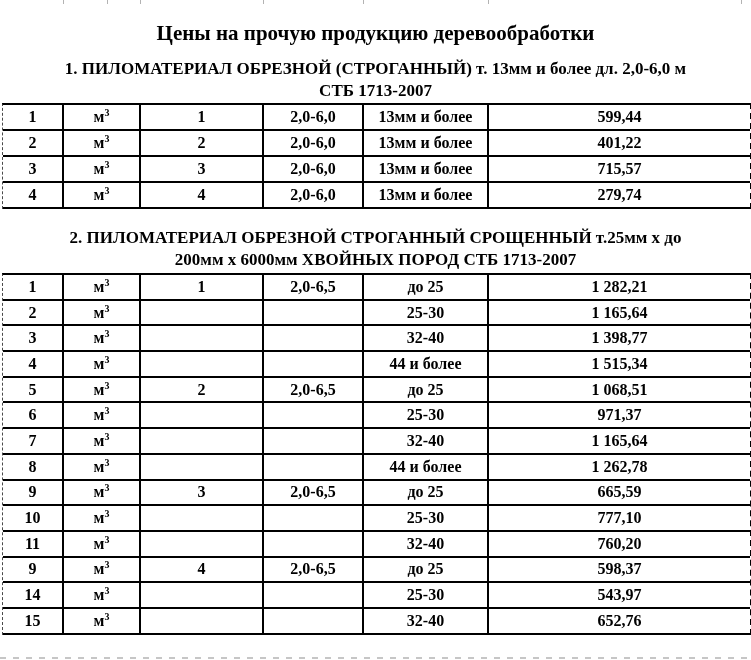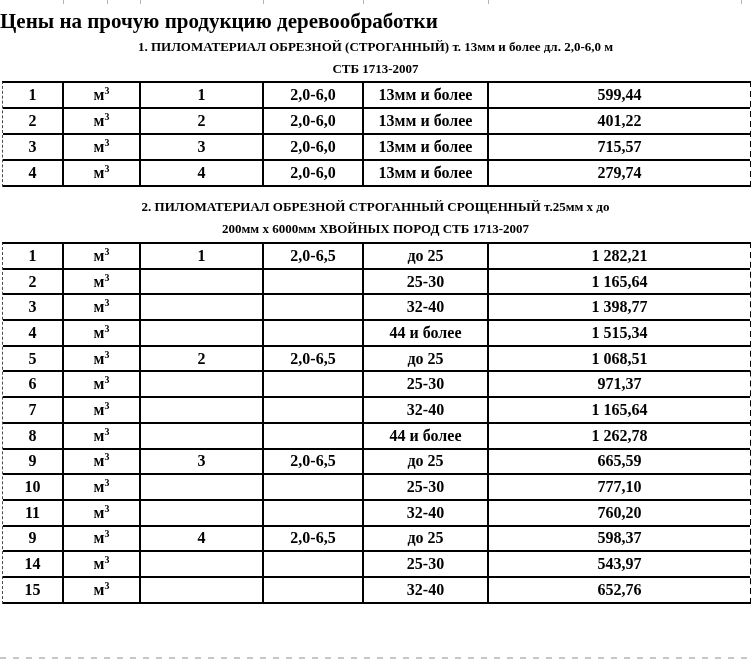--- a/index.html
+++ b/index.html
@@ -3,26 +3,26 @@
 <meta charset="utf-8">
 <style>
   html, body { margin:0; padding:0; }
   body {
     width:751px; height:660px; background:#ffffff; color:#000;
     font-family:"Liberation Serif", serif; font-weight:bold;
     position:relative; overflow:hidden;
   }
   .tick { position:absolute; top:0; width:1px; height:4px; background:#b3b3b3; }
   .page-title {
-    margin:0; padding-top:8px; 
+    margin:12px; padding-top:8px; text-align:center;
     font-size:21px; line-height:26px; font-weight:bold;
   }
-  .heading { text-align:center; font-size:13px; line-height:22px; font-weight:bold; }
+  .heading { text-align:center; font-size:17px; line-height:22px; font-weight:bold; }
   .section-1 .heading { margin-top:2px; }
-  .section-2 .heading { margin-top:9px;font-family:Liberation Serif, serif; }
+  .section-2 .heading { margin-top:18px;font-family:Liberation Serif, serif; }
   table.price-table {
     border-collapse:separate; border-spacing:0; table-layout:fixed;
     width:747px; margin-left:2px;
     border-top:2px solid #000;
     border-bottom:0;
     border-left:1px dashed #4a4a4a;
     border-right:2px dashed #000;
   }
   .t1 { margin-top:1px; }
   .t2 { margin-top:2px; }

